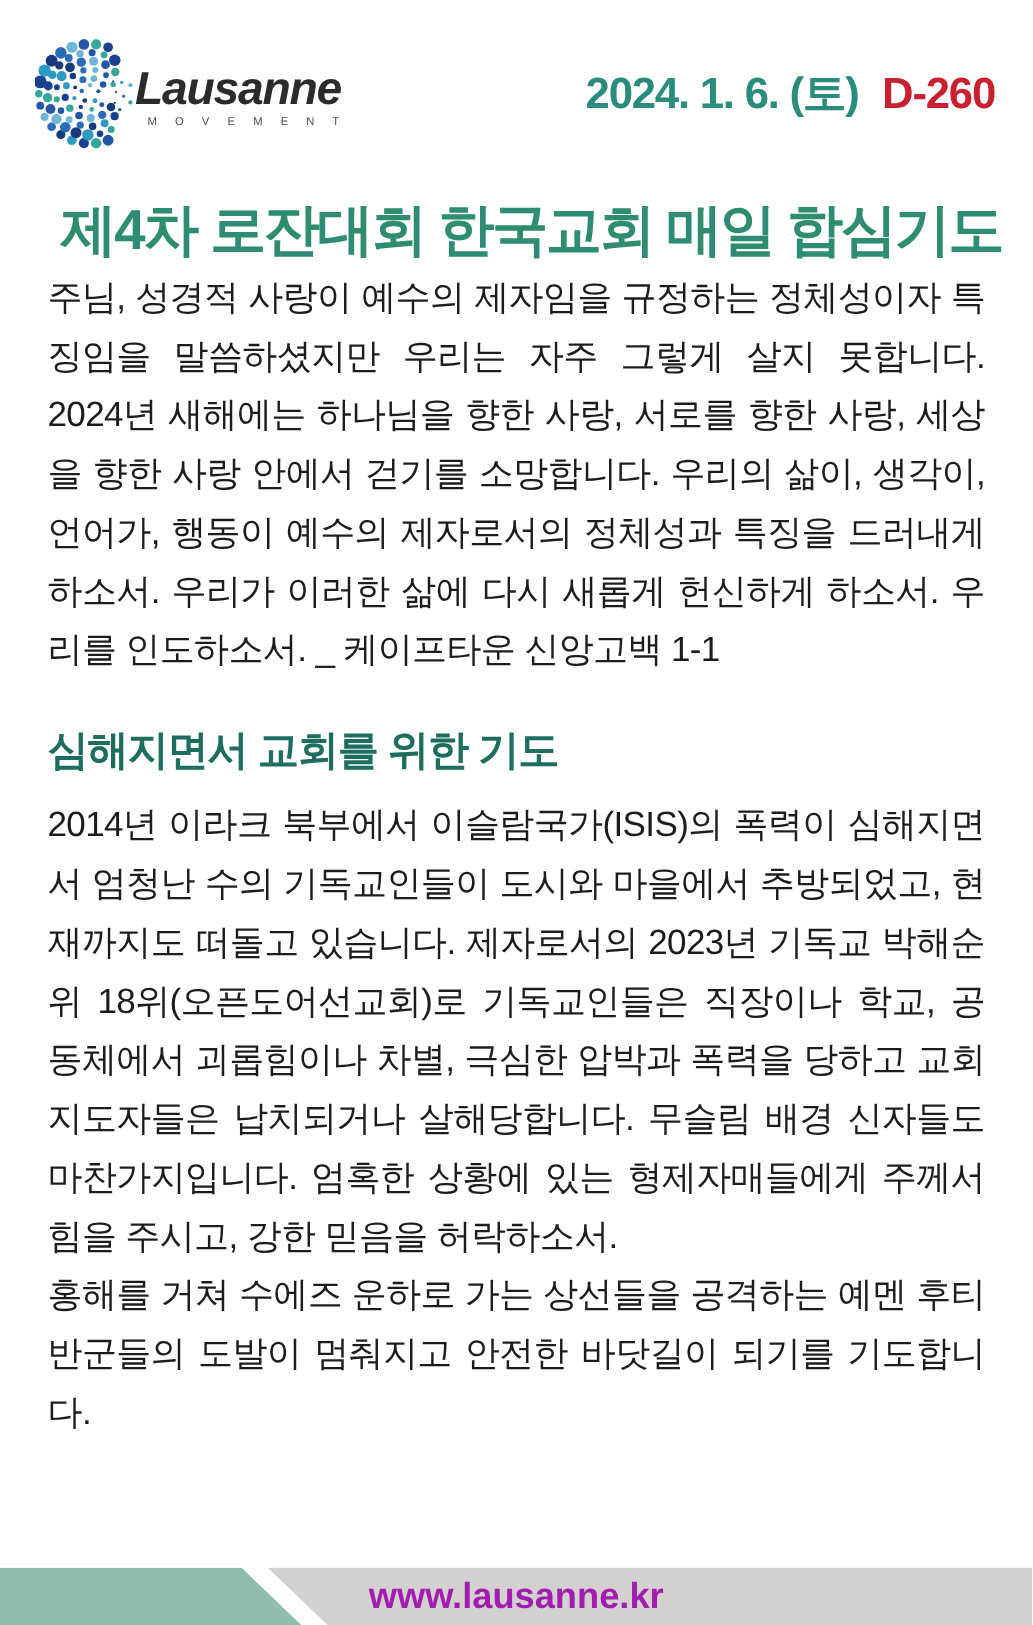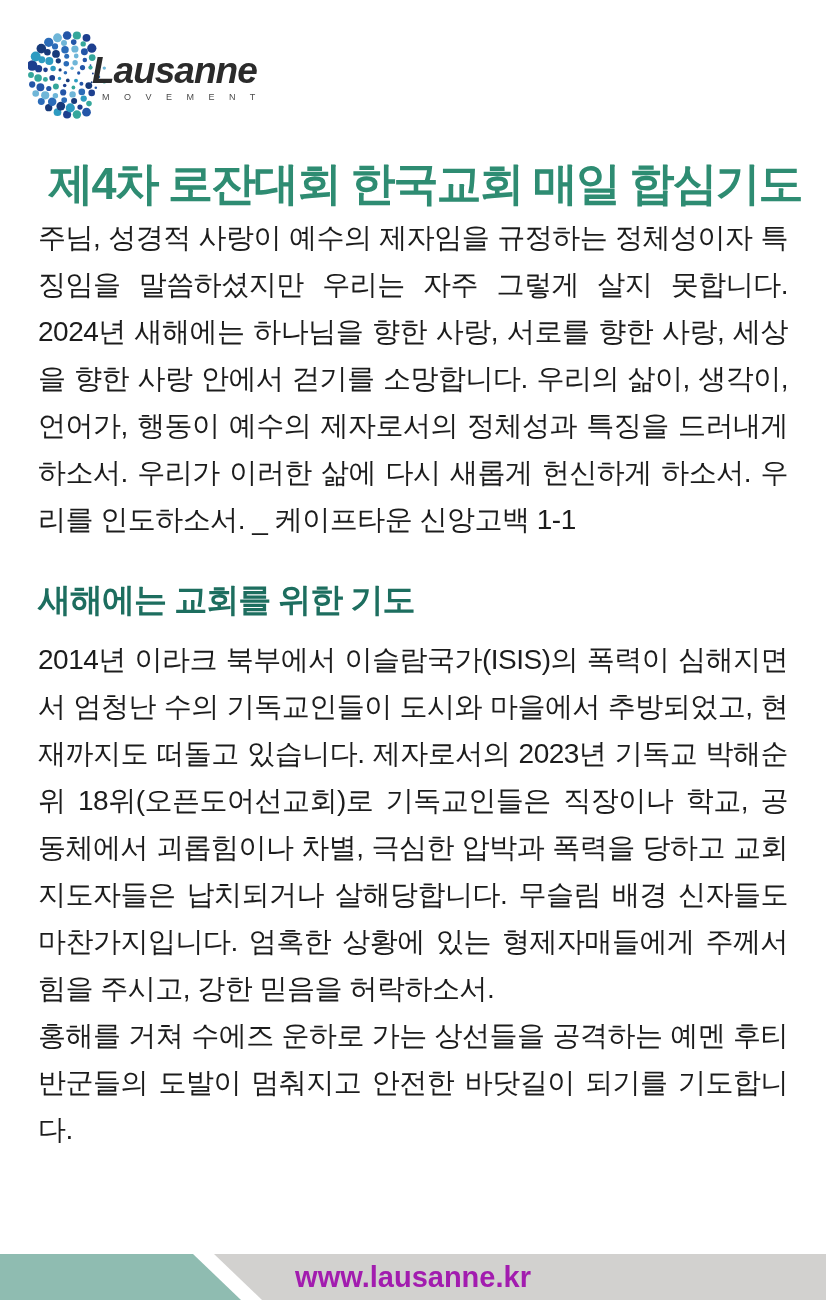--- a/index.html
+++ b/index.html
@@ -14,21 +14,21 @@
   
   .header {
     display:flex;
     justify-content:space-between;
     align-items:center;
     padding:26px 28px 0 28px;
     height:96px;
   }
   .logo { position:relative; width:215px; height:92px; }
   .logo svg { position:absolute; left:0; top:0; }
-  .logo-text { position:absolute; left:64px; top:24px; line-height:1; }
+  .logo-text { position:absolute; left:80px; top:24px; line-height:1; }
   .logo-name {
     font-size:37px; font-weight:bold; font-style:italic;
     color:#2b2b2b; letter-spacing:-1px; white-space:nowrap;
   }
   .logo-sub {
     font-size:9px; font-weight:normal; letter-spacing:6px;
     color:#4c4c4c; margin-top:4px; padding-left:10px; white-space:nowrap;
   }
   .date-block {
     font-size:35px; font-weight:bold; white-space:nowrap;
@@ -173,32 +173,36 @@
         <circle cx="70.9" cy="48.9" r="1.30" fill="#2b6cb8"></circle>
         <circle cx="76.3" cy="53.9" r="1.70" fill="#35a79b"></circle>
         <circle cx="63.7" cy="54.2" r="0.90" fill="#173a7a"></circle>
         <circle cx="67.8" cy="59.7" r="1.30" fill="#2456a8"></circle>
       </svg>
     <div class="logo-text">
       <div class="logo-name">Lausanne</div>
       <div class="logo-sub">M O V E M E N T</div>
     </div>
   </div>
+  <div class="date-block">
+    <span class="date-teal">2024. 1. 6. (토)</span>
+    <span class="dday-red">D-260</span>
+  </div>
 </div>
 
 <div class="main-title">제4차 로잔대회 한국교회 매일 합심기도</div>
 
 <div class="content">
 
   <div>
     <p class="section-body">주님, 성경적 사랑이 예수의 제자임을 규정하는 정체성이자 특징임을 말씀하셨지만 우리는 자주 그렇게 살지 못합니다. 2024년 새해에는 하나님을 향한 사랑, 서로를 향한 사랑, 세상을 향한 사랑 안에서 걷기를 소망합니다. 우리의 삶이, 생각이, 언어가, 행동이 예수의 제자로서의 정체성과 특징을 드러내게 하소서. 우리가 이러한 삶에 다시 새롭게 헌신하게 하소서. 우리를 인도하소서. _ 케이프타운 신앙고백 1-1</p>
   </div>
 
   <div>
-    <div class="section-heading">새해에는 교회를 위한 기도</div>
+    <div class="section-heading">심해지면서 교회를 위한 기도</div>
     <p class="section-body">2014년 이라크 북부에서 이슬람국가(ISIS)의 폭력이 심해지면서 엄청난 수의 기독교인들이 도시와 마을에서 추방되었고, 현재까지도 떠돌고 있습니다. 제자로서의 2023년 기독교 박해순위 18위(오픈도어선교회)로 기독교인들은 직장이나 학교, 공동체에서 괴롭힘이나 차별, 극심한 압박과 폭력을 당하고 교회 지도자들은 납치되거나 살해당합니다. 무슬림 배경 신자들도 마찬가지입니다. 엄혹한 상황에 있는 형제자매들에게 주께서 힘을 주시고, 강한 믿음을 허락하소서.</p>
   </div>
 
   <div>
     <p class="section-body">홍해를 거쳐 수에즈 운하로 가는 상선들을 공격하는 예멘 후티 반군들의 도발이 멈춰지고 안전한 바닷길이 되기를 기도합니다.</p>
   </div>
 
 </div>
 
 <div class="footer">

